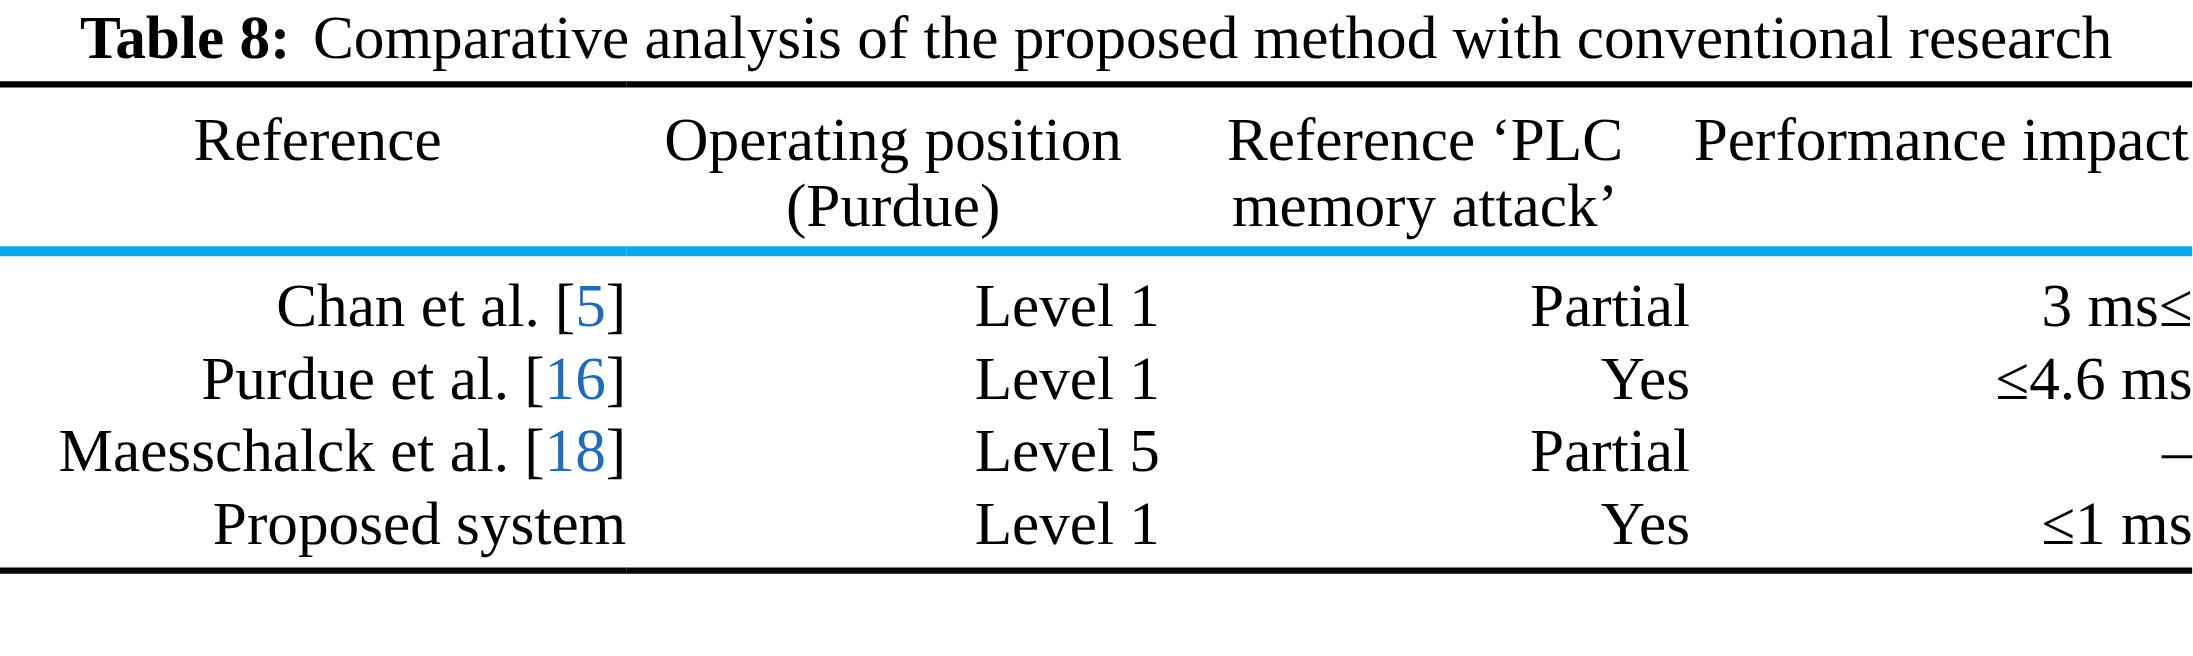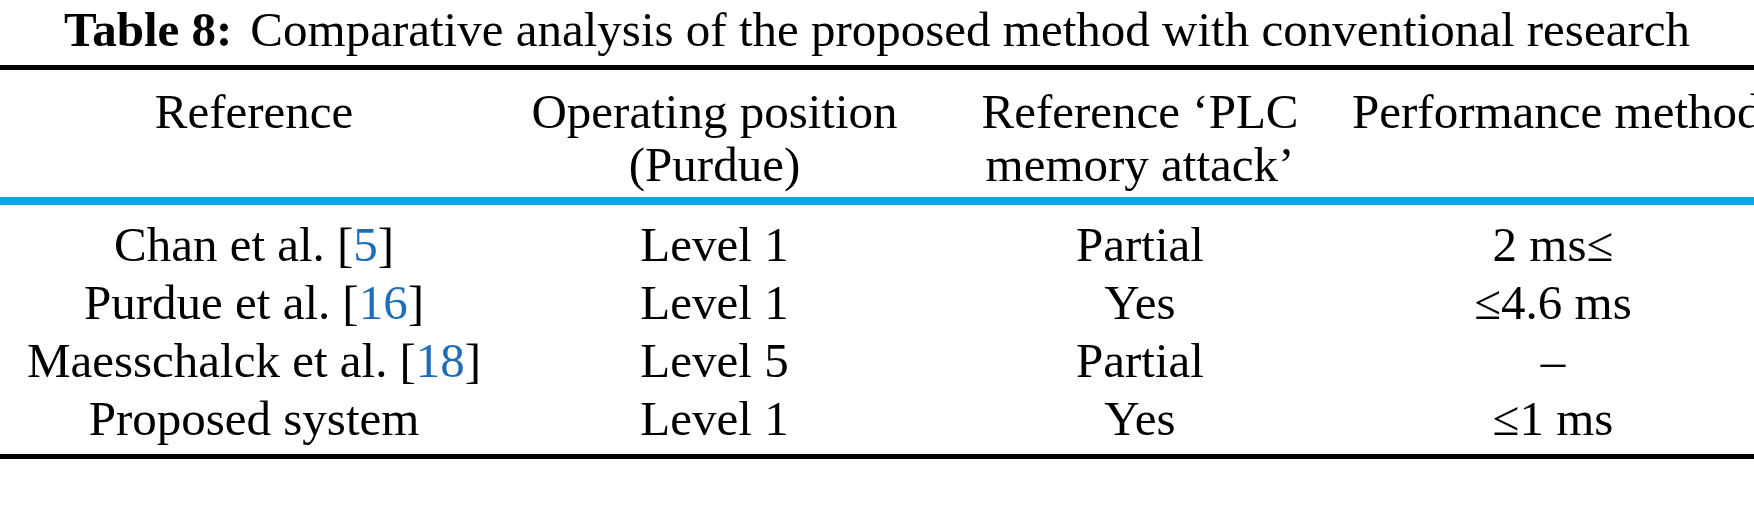--- a/index.html
+++ b/index.html
@@ -44,21 +44,21 @@
     padding: 15px 0 6px 0;
     line-height: 53px;
     border-bottom: 8px solid #0ea5e9;
     font-weight: normal;
     text-align: center;
   }
   thead td .hline { display: block; white-space: nowrap; }
   tbody td {
     padding: 0;
     line-height: 58px;
-    text-align: center;
+    text-align: right;
     vertical-align: baseline;
     white-space: nowrap;
   }
   tbody tr:first-child td { padding-top: 11px; }
   tbody tr:last-child td  { padding-bottom: 6px; }
   td.first, thead td.first { padding-left: 7px; }
   .cite-wrap { margin-left: 12px; }
   .cite-num { color: #1f6db8; cursor: pointer; }
 </style>
 </head>
@@ -84,32 +84,32 @@
         </td>
         <td>
           <span class="hline">Operating position</span>
           <span class="hline">(Purdue)</span>
         </td>
         <td>
           <span class="hline">Reference ‘PLC</span>
           <span class="hline">memory attack’</span>
         </td>
         <td>
-          <span class="hline">Performance method</span>
+          <span class="hline">Performance impact</span>
         </td>
       </tr>
     </thead>
     <tbody id="table-body">
     <tr>
       <td class="first">
         <span>Chan et al.</span><span class="cite-wrap"><span>[</span><span class="cite-num">5</span><span>]</span></span>
       </td>
       <td>Level 1</td>
       <td>Partial</td>
-      <td>2 ms≤</td>
+      <td>3 ms≤</td>
     </tr>
 
     <tr>
       <td class="first">
         <span>Purdue et al.</span><span class="cite-wrap"><span>[</span><span class="cite-num">16</span><span>]</span></span>
       </td>
       <td>Level 1</td>
       <td>Yes</td>
       <td>≤4.6 ms</td>
     </tr>

